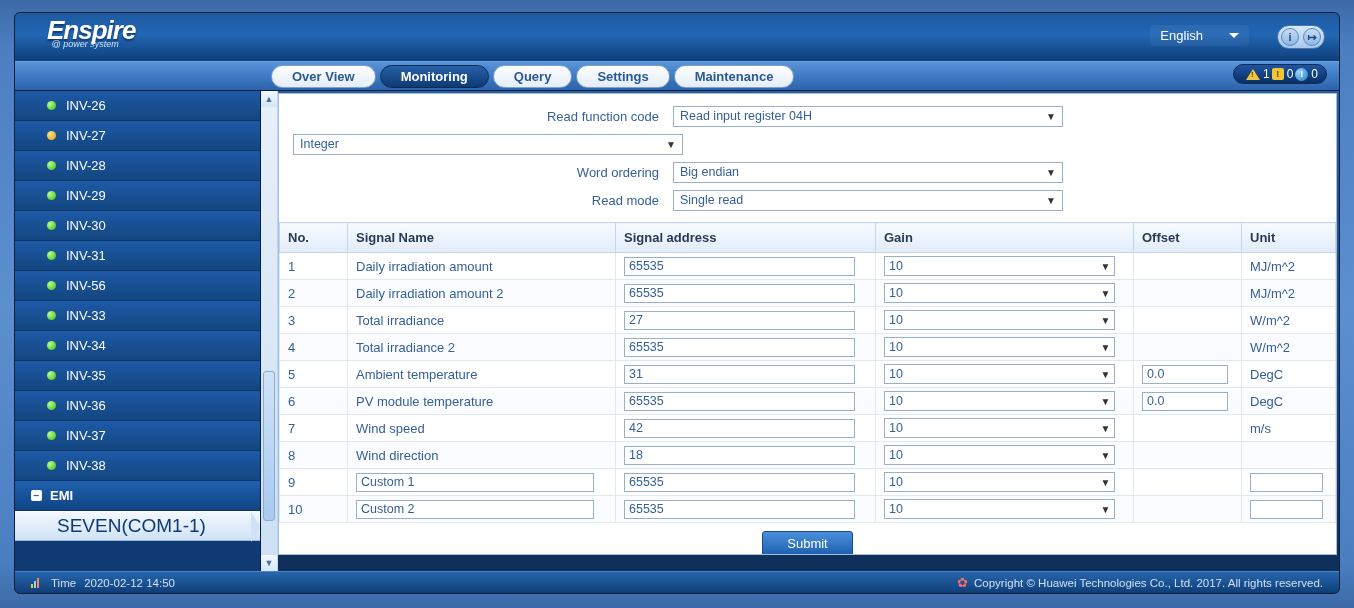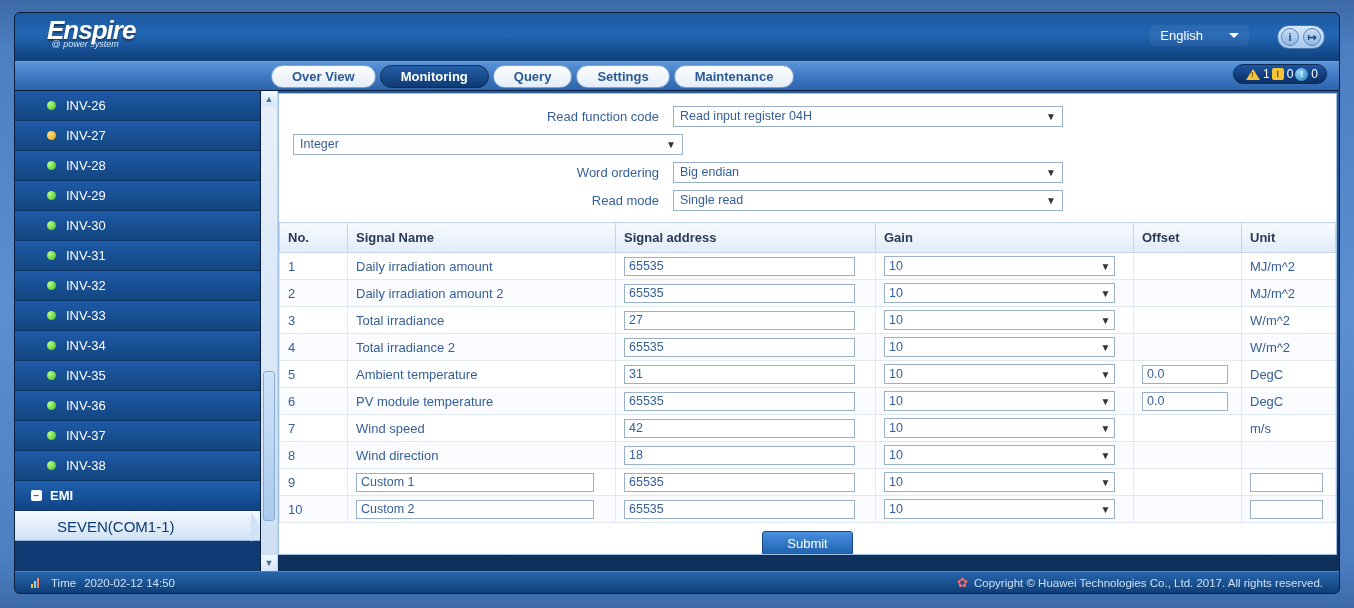--- a/index.html
+++ b/index.html
@@ -109,21 +109,21 @@
   .dot.orange{background:radial-gradient(circle at 30% 30%,#ffe08c,#e5a400);}
   .side-parent{
     height:30px;display:flex;align-items:center;padding-left:16px;gap:8px;
     color:#fff;font-size:13px;font-weight:bold;cursor:pointer;
     background:linear-gradient(#1f60ae,#0f4484);
     border-bottom:1px solid #0c3568;
   }
   .side-parent .toggle{width:11px;height:11px;background:#fff;border-radius:2px;color:#2a5993;font-size:10px;display:flex;align-items:center;justify-content:center;line-height:1;}
   .side-active{
     height:30px;display:flex;align-items:center;padding-left:32px;gap:10px;
-    color:#0d3a77;font-size:15px;cursor:pointer;position:relative;
+    color:#0d3a77;font-size:19px;cursor:pointer;position:relative;
     background:linear-gradient(#f3f8fe,#d0e2f5);
     border-top:1px solid #fff;border-bottom:1px solid #9ab8dc;
   }
   .side-active::after{
     content:""; position:absolute; right:-1px; top:0;
     border-top:15px solid transparent;border-bottom:15px solid transparent;
     border-left:10px solid #d0e2f5;
   }
   
 
@@ -261,21 +261,21 @@
           <div class="side-item">
             <span class="dot green"></span>
             <span>INV-30</span>
           </div>
           <div class="side-item">
             <span class="dot green"></span>
             <span>INV-31</span>
           </div>
           <div class="side-item">
             <span class="dot green"></span>
-            <span>INV-32</span>
+            <span>INV-56</span>
           </div>
           <div class="side-item">
             <span class="dot green"></span>
             <span>INV-33</span>
           </div>
           <div class="side-item">
             <span class="dot green"></span>
             <span>INV-34</span>
           </div>
           <div class="side-item">

